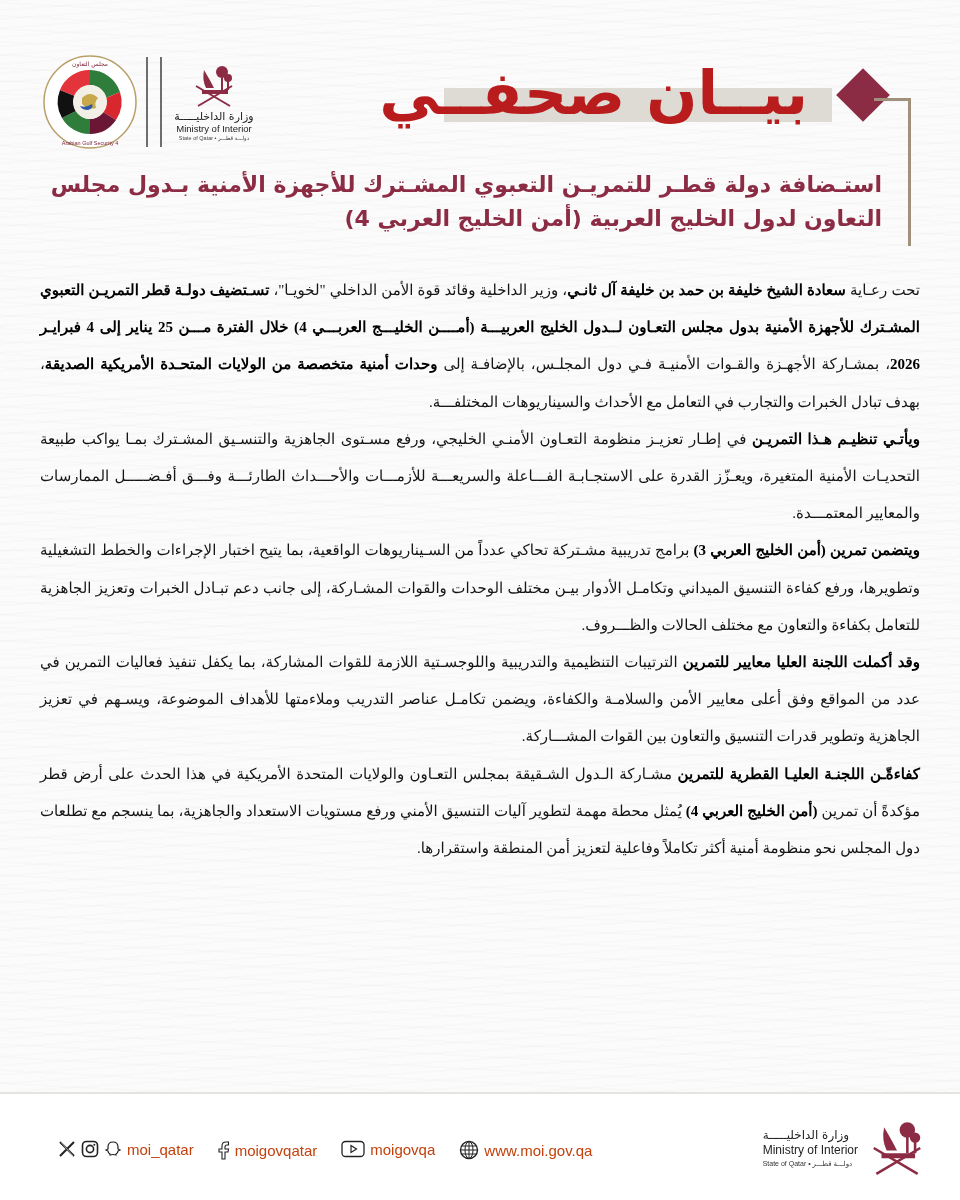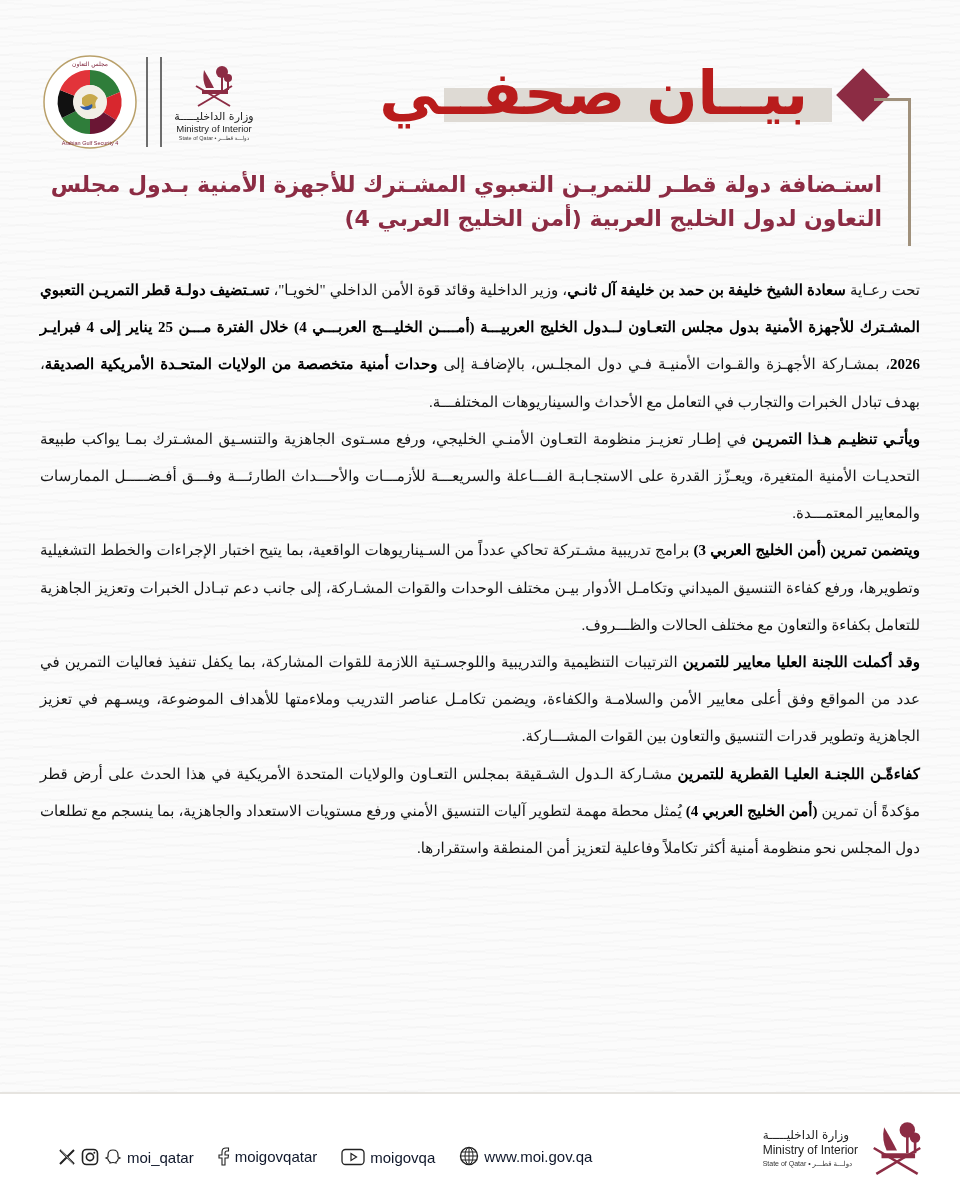--- a/index.html
+++ b/index.html
@@ -76,22 +76,22 @@
     .footer-divider {
       position: absolute; left: 0; top: 1092px; width: 960px; height: 2px;
       background: #e6e4e0;
     }
     .footer {
       position: absolute; left: 0; top: 1094px; width: 960px; height: 106px;
       background: #ffffff;
     }
     .social {
       position: absolute; left: 58px; top: 1140px; height: 26px;
-      display: flex; align-items: flex-end;
-      font-family: "Liberation Sans", sans-serif; font-size: 15px; color: #0f172a;
+      display: flex; align-items: flex-start;
+      font-family: "Liberation Sans", sans-serif; font-size: 15px; color: #c2410c;
     }
     .social .grp { display: flex; align-items: center; margin-right: 24px; }
     .social .ic { display: inline-flex; align-items: center; justify-content: center; margin-right: 5px; }
     .social .lbl { white-space: nowrap; }
     .moi-footer {
       position: absolute; left: 728px; top: 1108px; width: 200px; height: 80px;
       display: flex; align-items: center; justify-content: flex-end; gap: 8px;
     }
     .moi-footer .txt { text-align: left; }
     .moi-footer .ar { font-size: 12px; color: #222; direction: rtl; text-align: left; line-height: 1.3; }

